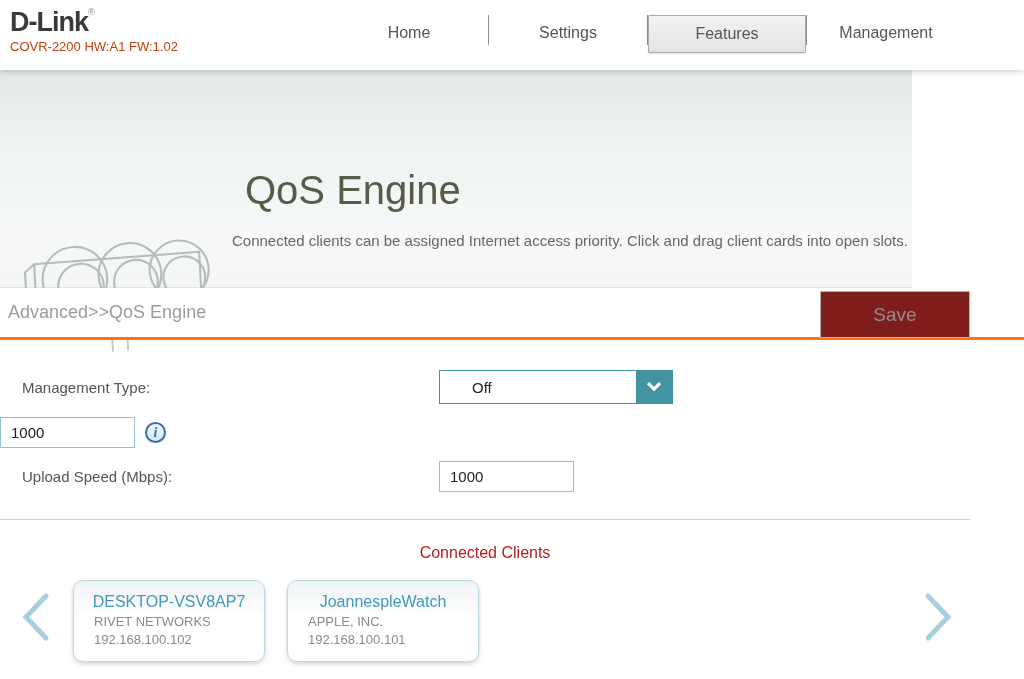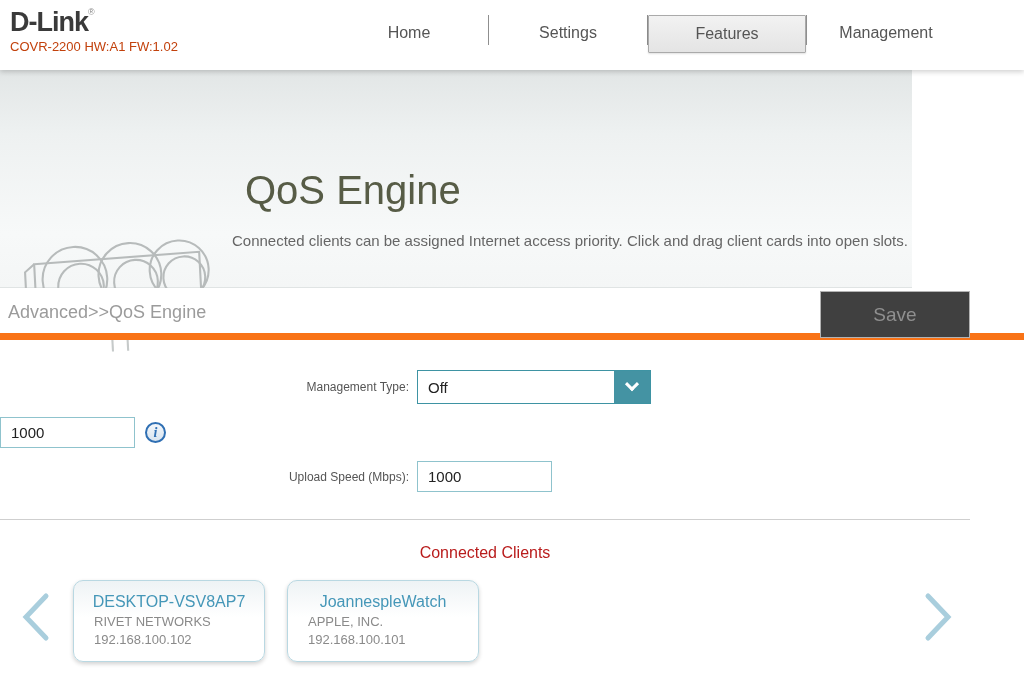--- a/index.html
+++ b/index.html
@@ -23,33 +23,33 @@
   
   .banner { position:relative; width:912px; height:218px;
     background:linear-gradient(180deg,#e2e6e6 0%,#eef1f1 30%,#f7f9f9 75%,#f4f6f6 100%);
     border-bottom:1px solid #e0e4e4; }
   .banner-title { position:absolute; left:245px; top:98px; font-size:40px; color:#575c46; }
   .banner-desc { position:absolute; left:232px; top:162px; font-size:15px; color:#666; }
   .hero-icon { position:absolute; left:14px; top:148px; }
 
   
   .crumb-bar { position:relative; width:1024px; height:52px; background:#ffffff;
-    border-bottom:7px solid #f97316; }
+    border-bottom:3px solid #f97316; }
   .crumb { position:absolute; left:8px; top:14px; font-size:18px; color:#9b9b9b; }
   .save-btn { position:absolute; right:54px; top:3px; width:150px; height:47px;
-    background:#404040; border:1px solid #b3b3b3; color:#8f8f8f; font-size:19px;
+    background:#7f1d1d; border:1px solid #b3b3b3; color:#8f8f8f; font-size:19px;
     text-align:center; line-height:45px; cursor:pointer;
     font-family:"Liberation Sans","DejaVu Sans",sans-serif; }
 
   
   .form { margin-top:30px; }
   .form-row { display:flex; align-items:center; margin-bottom:13px; }
-  .form-label { width:417px; text-align:right; font-size:12px; color:#555; padding-right:8px; }
+  .form-label { width:417px; font-size:15px; color:#555; padding-right:8px;margin-left:22px; }
   .select-box { width:234px; height:34px; border:1px solid #3e93a3; background:#fff;
-    display:flex; align-items:center; justify-content:space-between; cursor:pointer; }
+    display:flex; align-items:center; justify-content:space-between; cursor:pointer;padding-left:22px; }
   .select-value { font-size:15px; color:#222; padding-left:10px; }
   .select-btn { width:36px; height:32px; background:#4493a3; display:flex;
     align-items:center; justify-content:center; }
   .chev-down { width:10px; height:10px; border:solid #ffffff; border-width:0 3px 3px 0;
     transform:rotate(45deg) translate(-2px,-2px); }
   .text-input { width:135px; height:31px; border:1px solid #8fc3cd; padding-left:10px;
     font-size:15px; color:#222; font-family:"Liberation Sans","DejaVu Sans",sans-serif; }
   .info-icon { width:21px; height:21px; border-radius:50%; border:2px solid #2f6fb3;
     background:linear-gradient(180deg,#f3f7fb,#d9e4ef); color:#2f6fb3;
     font-family:"Liberation Serif","DejaVu Serif",serif; font-style:italic; font-weight:bold;

